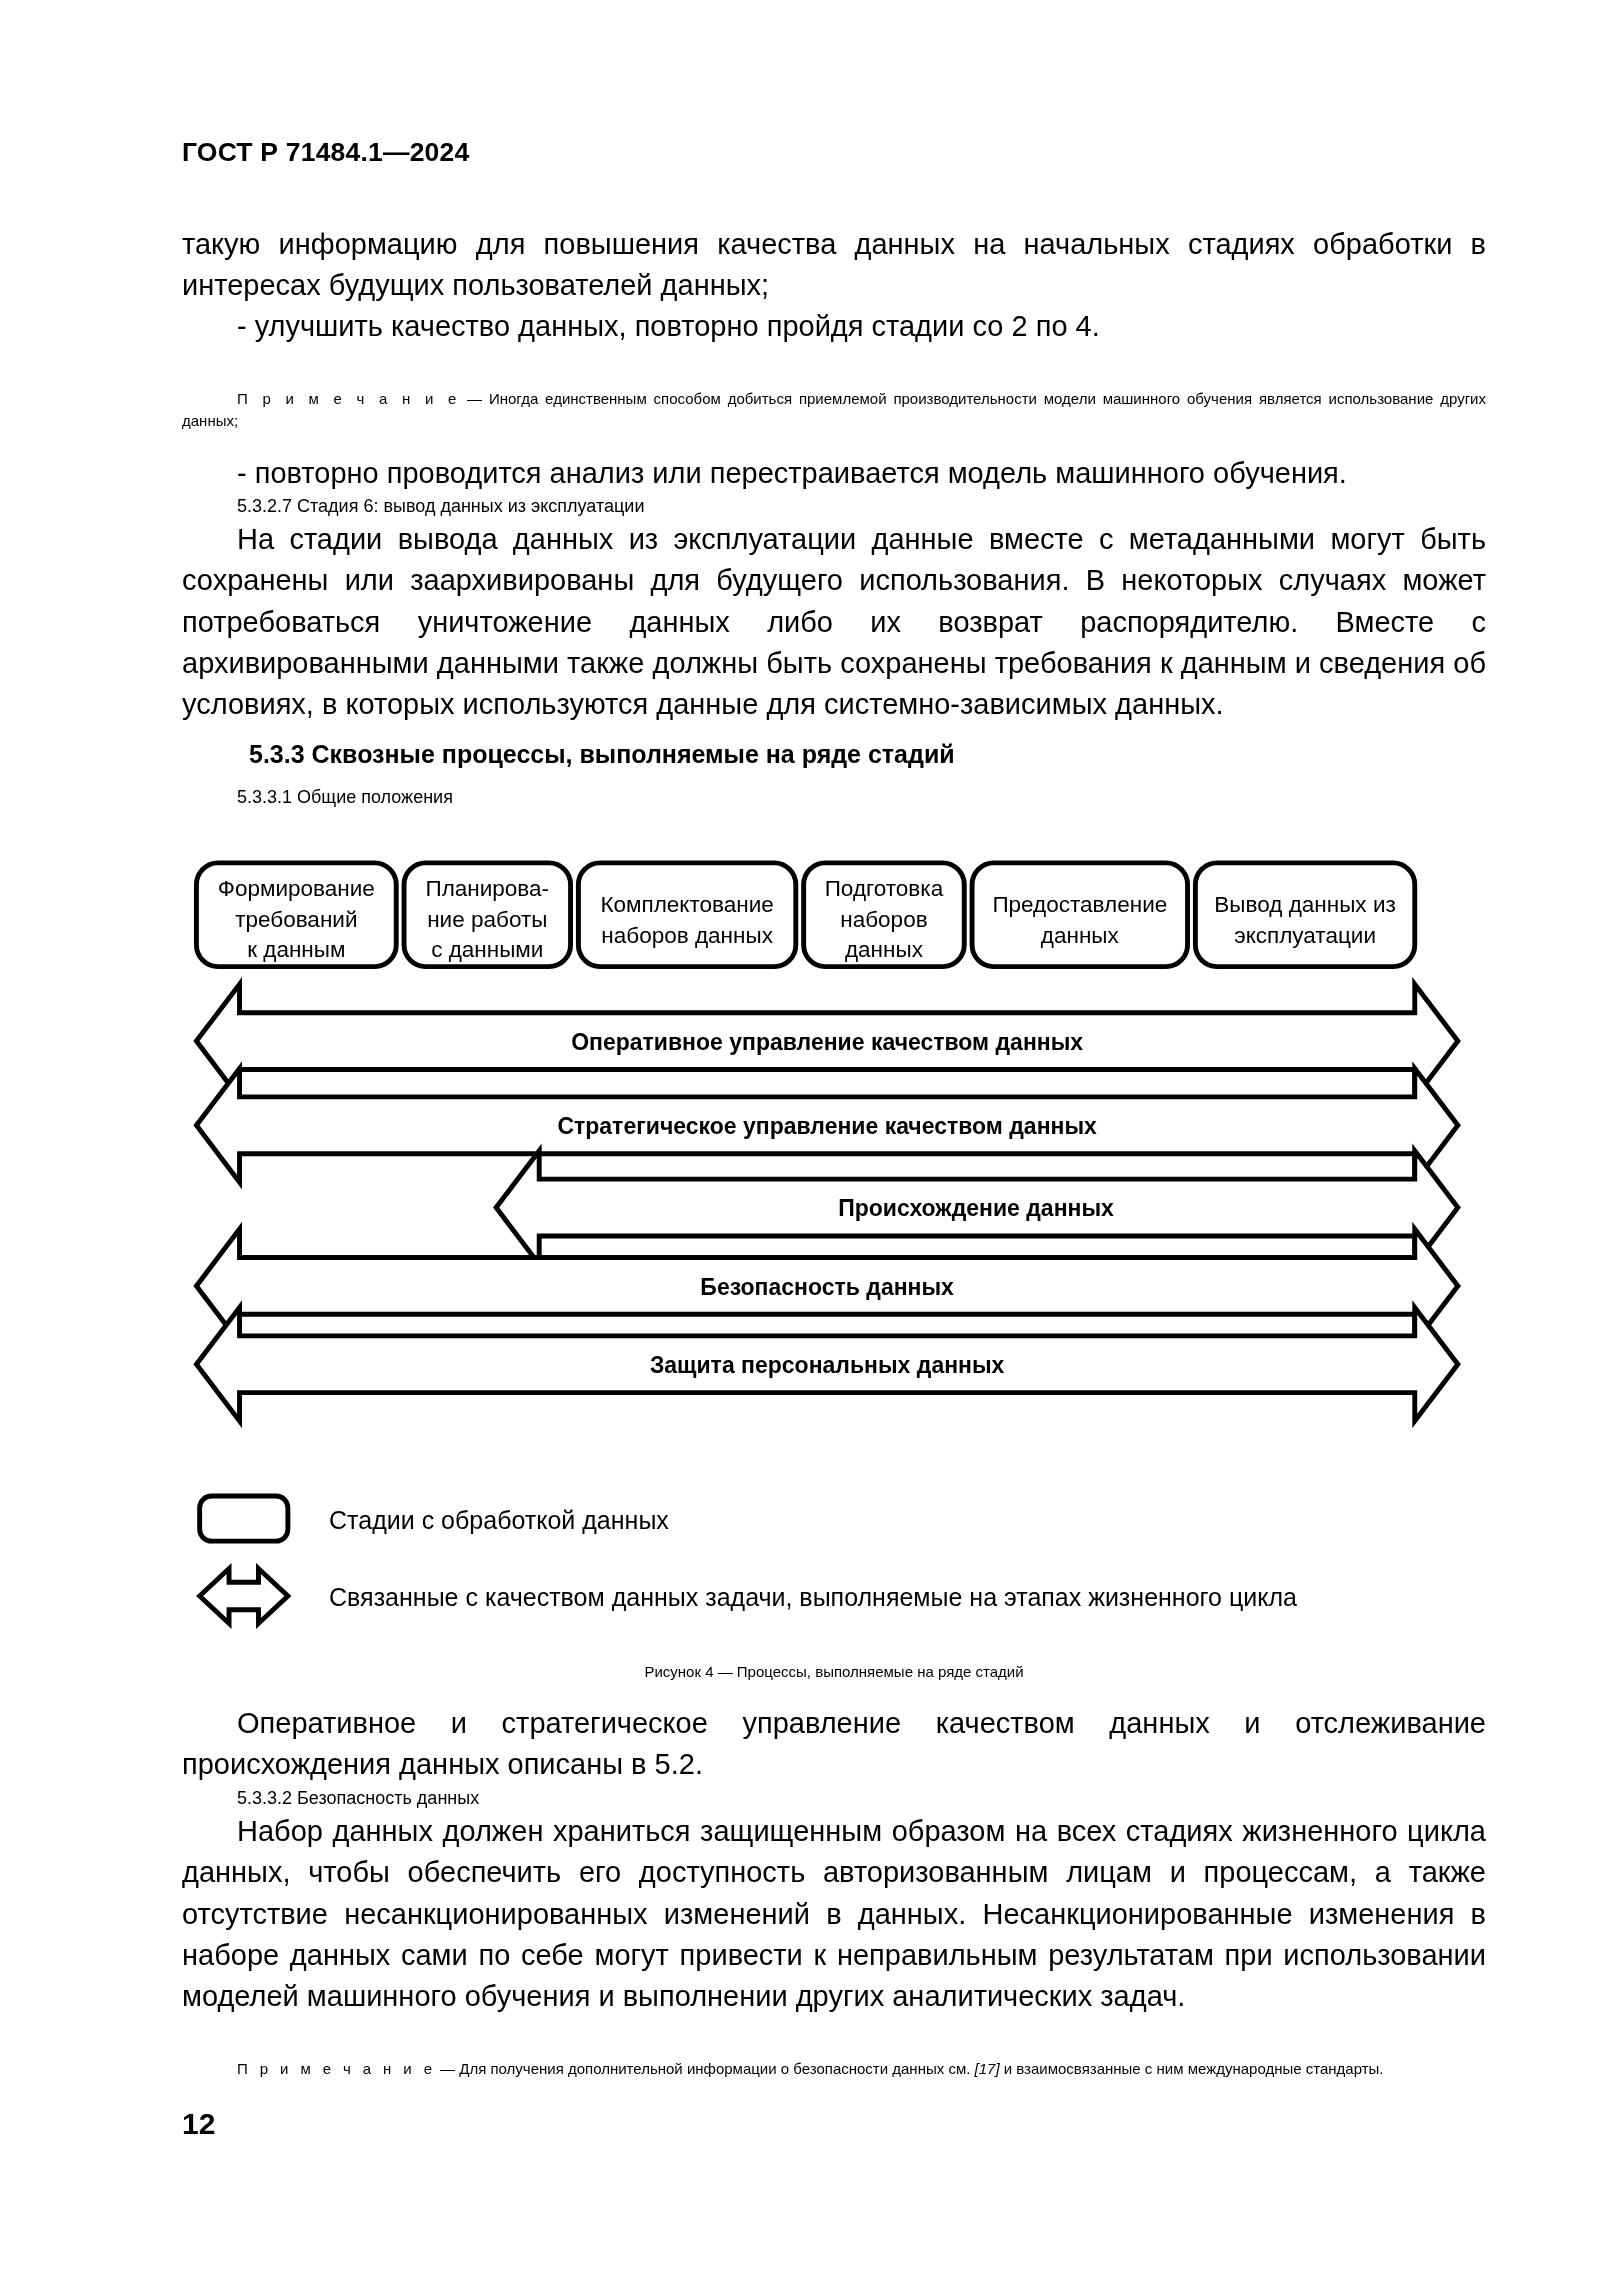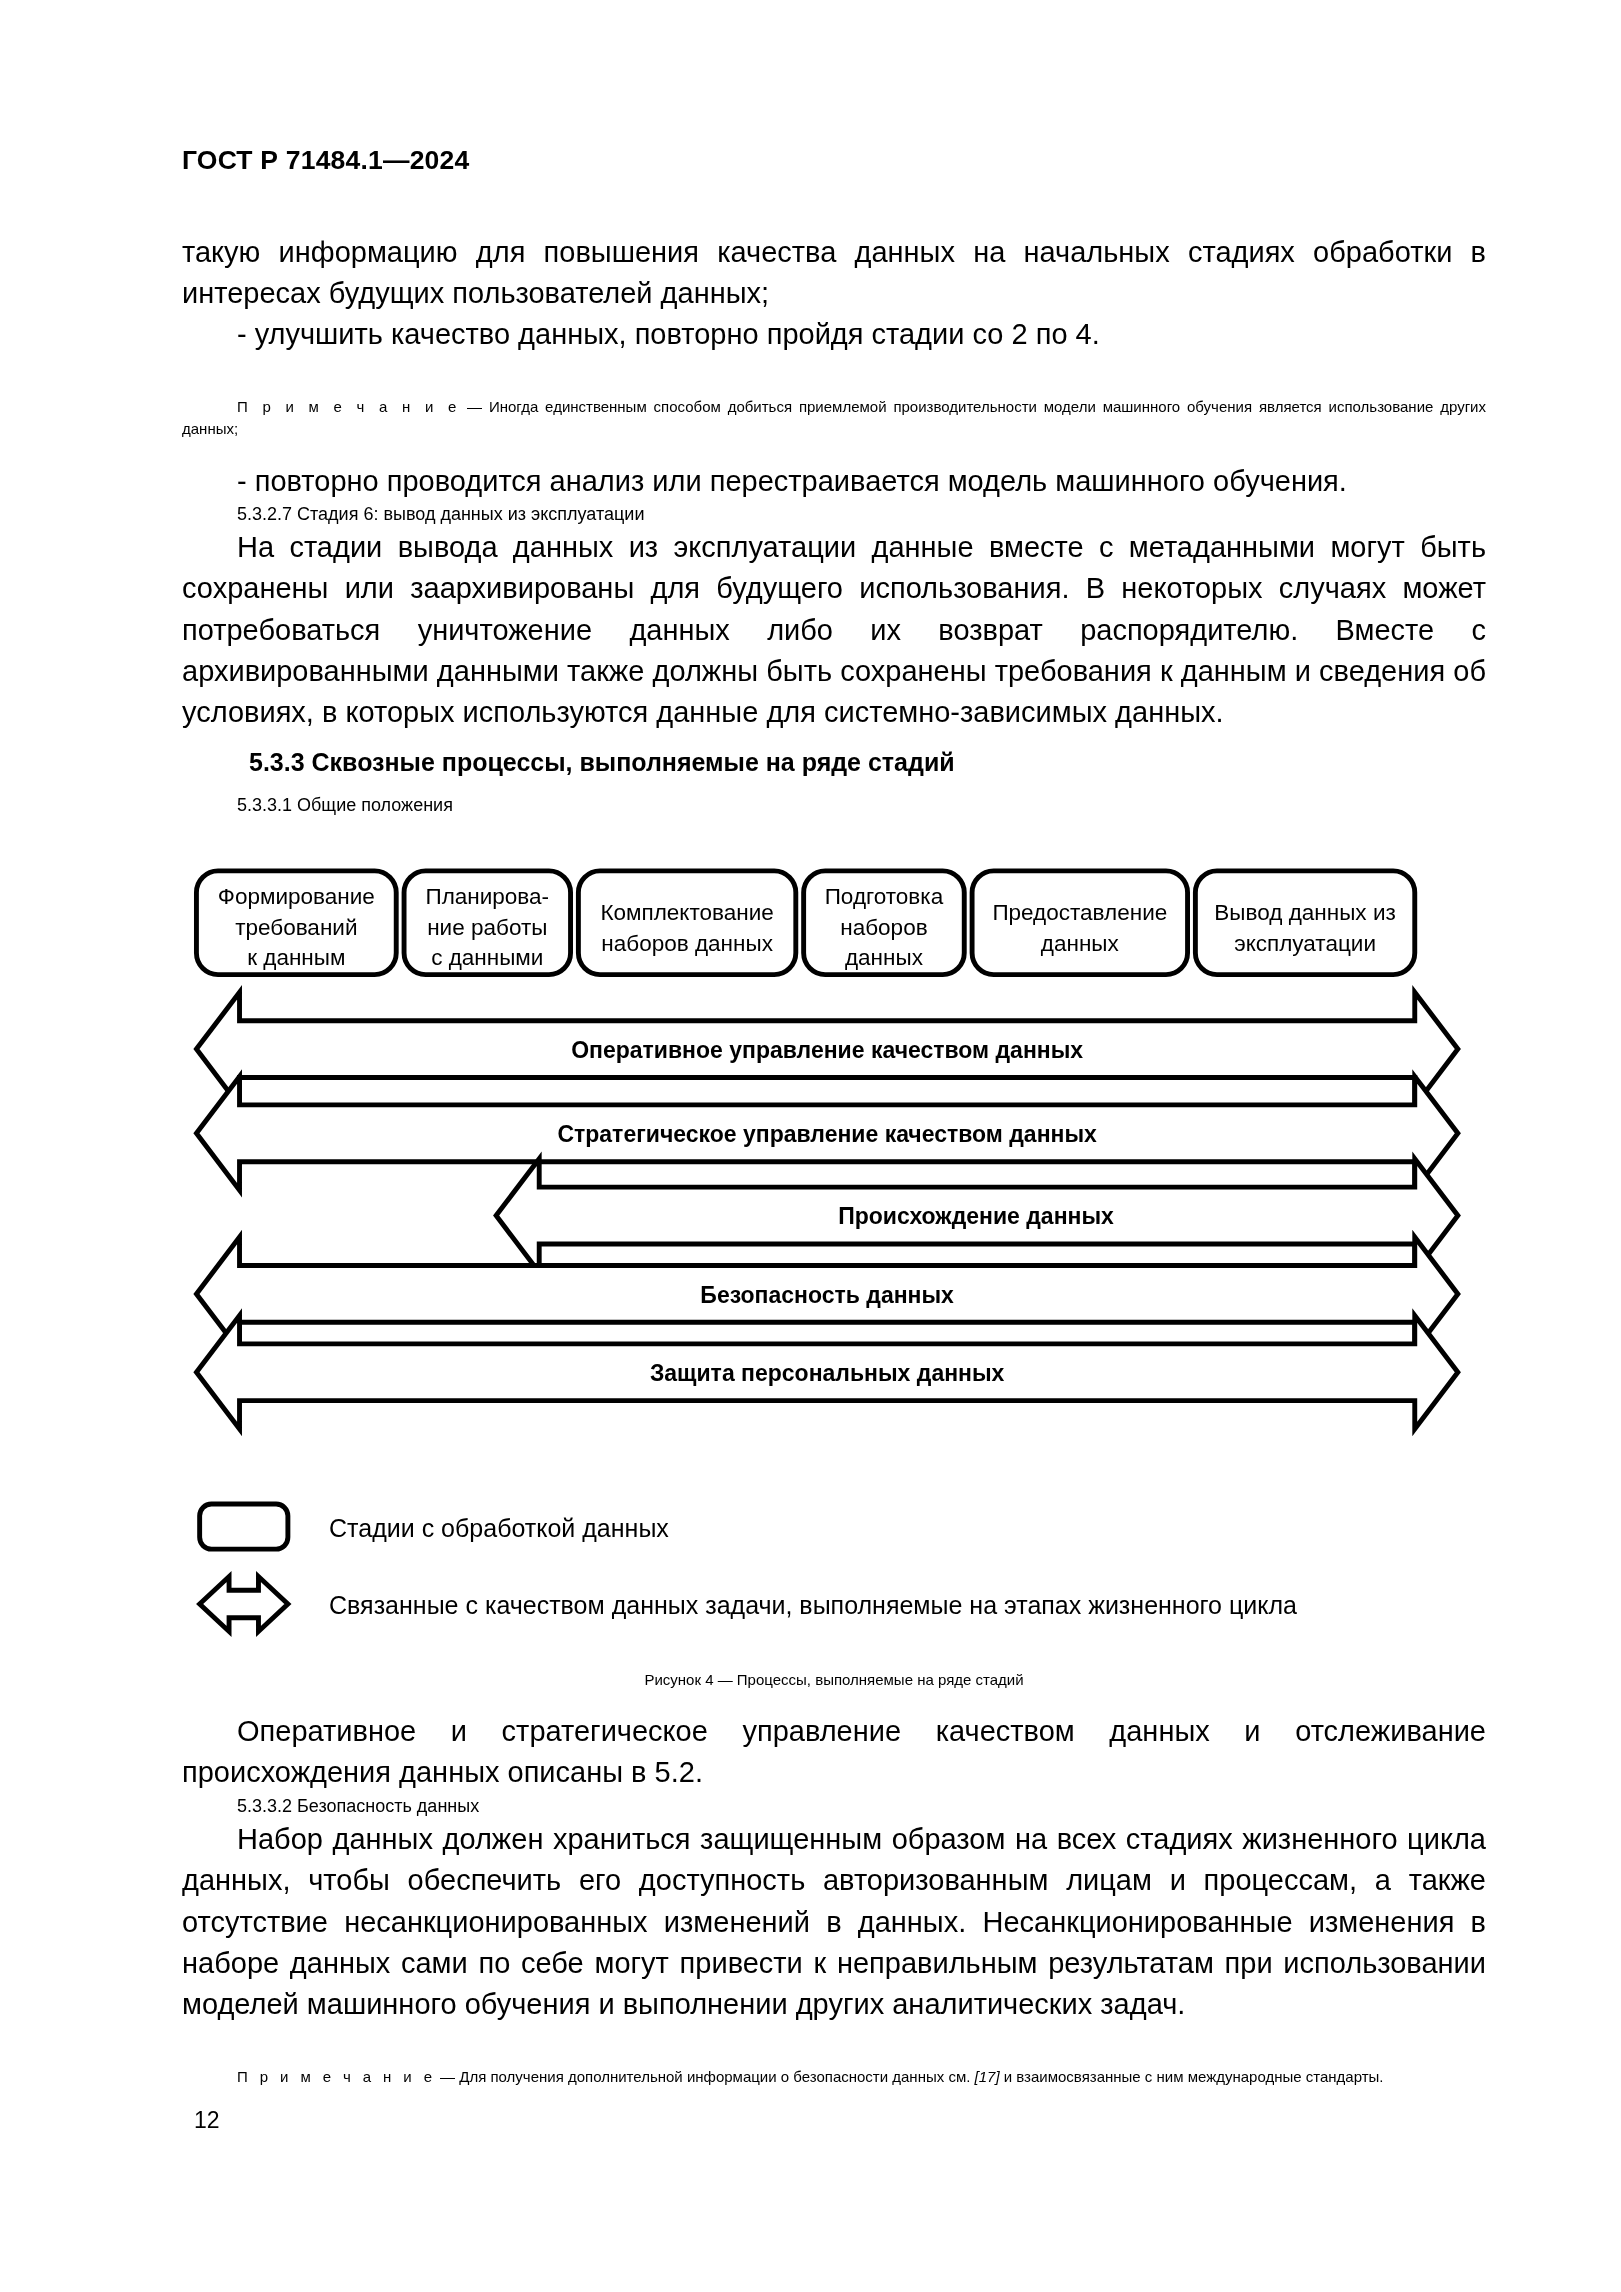--- a/index.html
+++ b/index.html
@@ -30,21 +30,21 @@
     left: 182px;
     top: 137px;
     width: 1304px;
   }
 
   
   .doc-header {
     font-size: 26.5px;
     font-weight: bold;
     letter-spacing: 0.2px;
-    margin: 8px 0 55px 0;
+    margin: 0 0 55px 0;
     line-height: 1.2;
   }
 
   
   p.body {
     font-size: 29px;
     line-height: 1.42;
     margin: 0;
     text-align: justify;
     text-justify: inter-word;
@@ -98,23 +98,24 @@
   .fig-caption {
     font-size: 15px;
     text-align: center;
     margin: 5.9px 0 0 0;
     line-height: 1.4;
   }
 
   
   .page-number {
     position: absolute;
-    left: 194px;
+    left: 182px;
     top: 2107px;
-    font-size: 23px;
+    font-size: 30px;
+    font-weight: bold;
   }
 </style>
 </head>
 <body>
 
 <div class="page">
 
   <div class="content">
 
     <div class="doc-header">ГОСТ Р 71484.1—2024</div>

